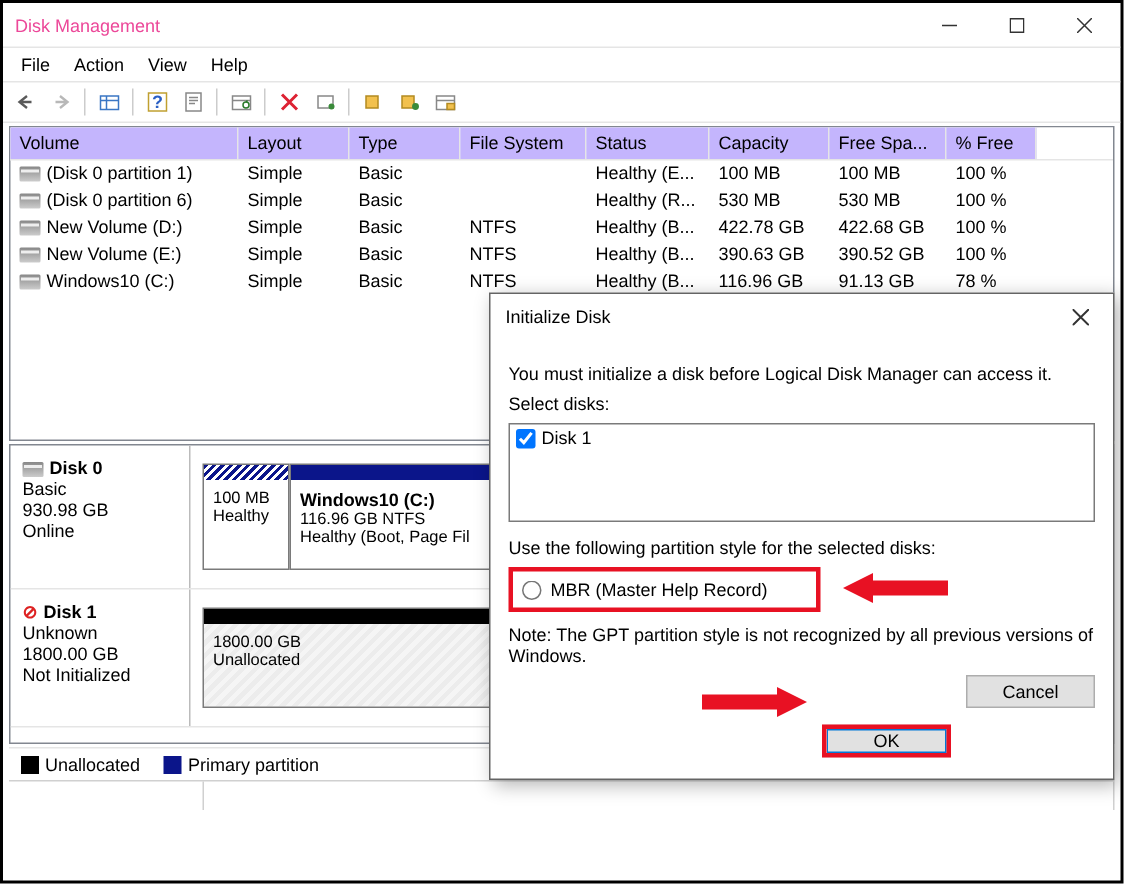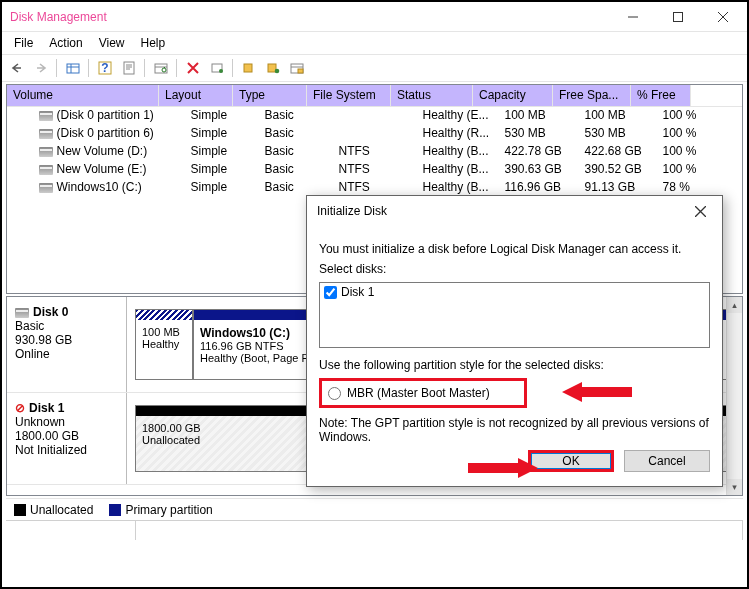--- a/index.html
+++ b/index.html
@@ -14,21 +14,21 @@
 .menubar .mitem { padding: 2px 8px; }
 
 .toolbar { height: 28px; display: flex; align-items: center; padding: 0 4px; border-top: 1px solid #e5e5e5; border-bottom: 1px solid #e5e5e5; gap: 2px; }
 .tbtn { width: 22px; height: 22px; display: flex; align-items: center; justify-content: center; border: 1px solid transparent; }
 .tbtn.sep { width: 6px; border: none; position: relative; }
 .tbtn.sep::after { content: ""; position: absolute; left: 2px; top: 2px; bottom: 2px; border-left: 1px solid #ccc; }
 
 .listpane { border: 1px solid #828790; margin: 2px 4px; }
 .listhead { display: flex; background: #fff; border-bottom: 1px solid #e5e5e5; height: 22px; }
 .listhead .col { border-right: 1px solid #e5e5e5; padding: 3px 6px; background: #c4b5fd; }
-.listbody .row { display: flex; height: 18px; justify-content: center; }
+.listbody .row { display: flex; height: 18px; }
 .listbody .cell { padding: 1px 6px; white-space: nowrap; overflow: hidden; }
 .diskicon { display: inline-block; width: 14px; height: 10px; background: linear-gradient(#888,#ccc); border-radius: 1px; margin-right: 4px; vertical-align: middle; position: relative; }
 .diskicon::after { content:""; position:absolute; left:1px; top:2px; width:12px; height:2px; background:#eee; }
 
 .graphpane { border: 1px solid #828790; margin: 2px 4px; position: relative; height: 200px; overflow: hidden; }
 .diskrow { display: flex; border-bottom: 1px solid #e5e5e5; }
 .diskinfo { width: 120px; border-right: 1px solid #bbb; padding: 8px; }
 .diskinfo .dname { font-weight: bold; }
 .partarea { flex: 1; display: flex; padding: 12px 8px; gap: 0; }
 .part { border: 1px solid #7a7a7a; padding: 4px 6px; position: relative; }
@@ -42,33 +42,33 @@
 .scrollbar { position: absolute; right: 0; top: 0; bottom: 0; width: 16px; background: #f0f0f0; border-left: 1px solid #ddd; }
 .sbtn { height: 16px; background: #e5e5e5; display:flex;align-items:center;justify-content:center; font-size:9px;color:#555;}
 
 .legend { height: 22px; padding: 3px 8px; display: flex; align-items: center; gap: 16px; border-top: 1px solid #e5e5e5; margin: 0 4px; }
 .lkey { display: flex; align-items: center; gap: 4px; }
 .lswatch { width: 12px; height: 12px; }
 .statusbar { height: 20px; border-top: 1px solid #d0d0d0; margin: 0 4px 4px; display:flex; }
 .statusbar div { border-right: 1px solid #d0d0d0; height:100%; }
 
 
-.dialog { position: absolute; left: 304px; top: 193px; width: 417px; background: #fff; border: 1px solid #646464; box-shadow: 3px 3px 12px rgba(0,0,0,.3); }
+.dialog { position: absolute; left: 324px; top: 193px; width: 417px; background: #fff; border: 1px solid #646464; box-shadow: 3px 3px 12px rgba(0,0,0,.3); }
 .dtitle { height: 30px; display: flex; align-items: center; padding: 0 2px 0 10px; }
 .dtitle .t { flex: 1; }
 .dclose { width: 40px; height: 28px; display:flex;align-items:center;justify-content:center; }
 .dbody { padding: 10px 12px 14px; }
 .dbody p { margin: 6px 0; }
 .disklist { border: 1px solid #7a7a7a; height: 66px; padding: 2px 4px; margin: 2px 0 10px; background:#fff; }
 .chk { display: flex; align-items: center; gap: 4px; }
 .radgroup { border: 3px solid #e81123; padding: 4px 6px; margin: 2px 0 6px; width: 208px; }
 .rad { display: flex; align-items: center; gap: 6px; padding: 1px 0; }
 .dbtns { display: flex; justify-content: flex-end; gap: 10px; margin-top: 6px; }
 .dlgbtn { width: 86px; height: 22px; border: 1px solid #adadad; background: #e1e1e1; text-align: center; line-height: 20px; }
-.dlgbtn.primary { border: 3px solid #e81123; line-height: 16px; box-shadow: inset 0 0 0 1px #0078d7; }
+.dlgbtn.primary { border: 3px solid #e81123; line-height: 16px; box-shadow: inset 0 0 0 1px #0078d7; margin-top: 33px; }
 
 .arrow { position: absolute; }
 .arrow svg { display:block; }
 
 
 .c0{width:152px}.c1{width:74px}.c2{width:74px}.c3{width:84px}.c4{width:82px}.c5{width:80px}.c6{width:78px}.c7{width:60px}
 </style>
 </head>
 <body>
 
@@ -311,21 +311,21 @@
     <div class="disklist">
       <label class="chk">
         <input type="checkbox" checked="" style="">
         <span>Disk 1</span>
       </label>
     </div>
     <p>Use the following partition style for the selected disks:</p>
     <div class="radgroup">
       <label class="rad">
         <input type="radio" name="ps" style="">
-        <span>MBR (Master Boot Master)</span>
+        <span>MBR (Master Help Record)</span>
       </label>
     </div>
     <p style="margin-top:8px">Note: The GPT partition style is not recognized by all previous versions of Windows.</p>
     <div class="dbtns">
       <div class="dlgbtn primary">OK</div>
       <div class="dlgbtn">Cancel</div>
     </div>
   </div>
 </div>
 

